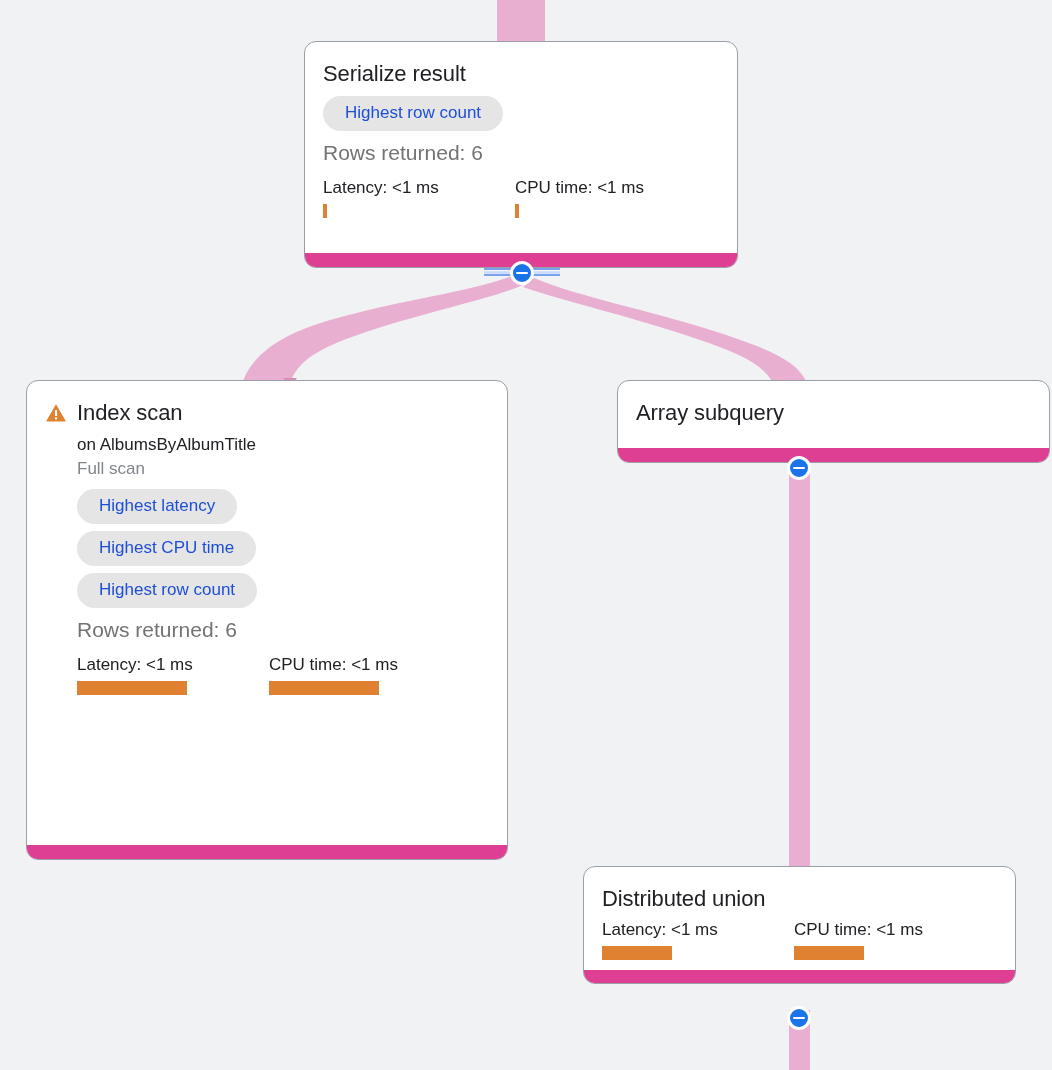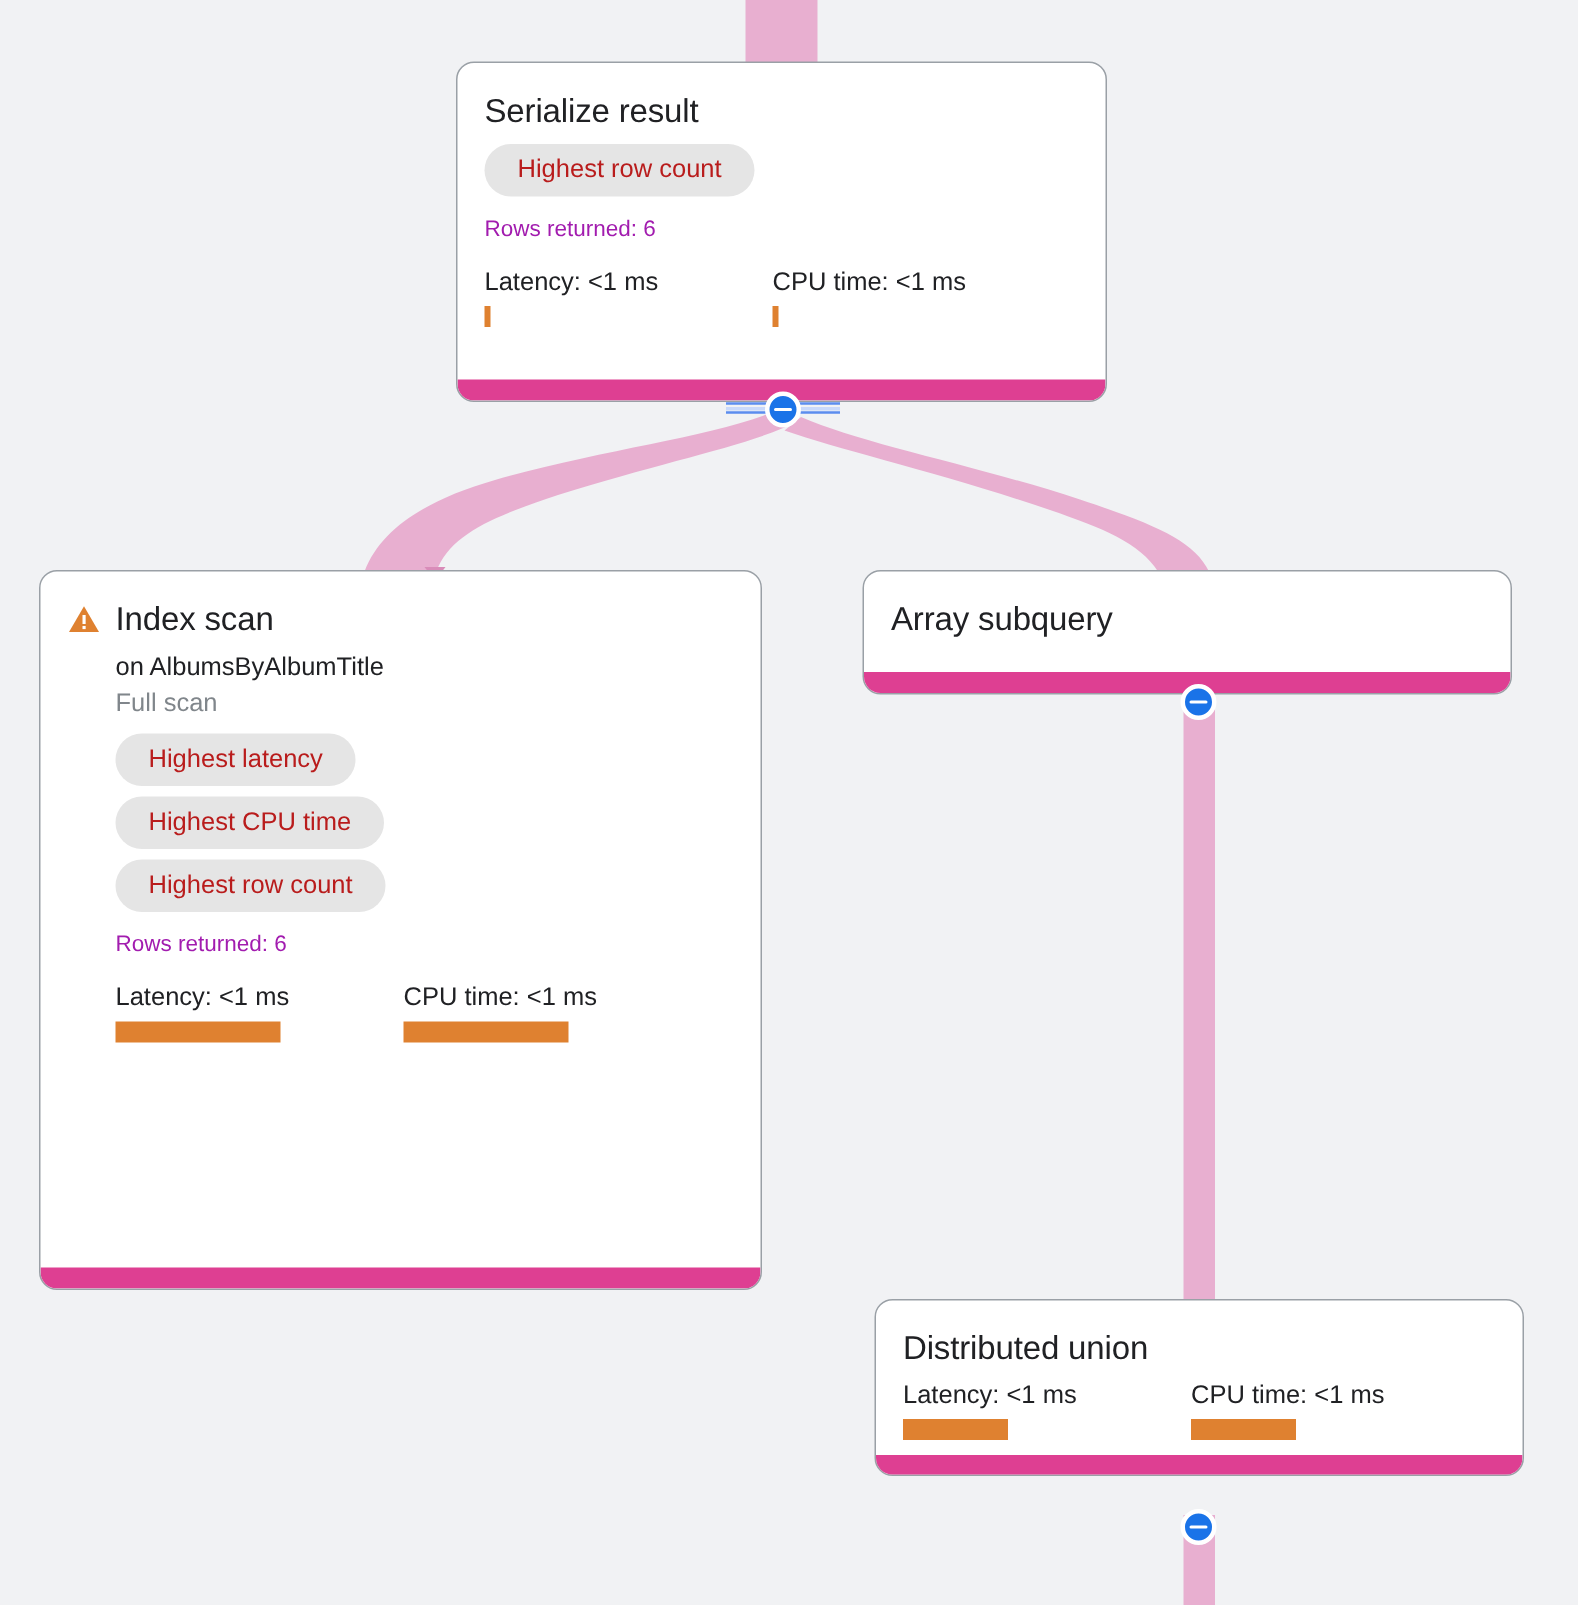--- a/index.html
+++ b/index.html
@@ -88,31 +88,31 @@
   .chips {
     display: flex;
     flex-direction: column;
     align-items: flex-start;
     gap: 7px;
     margin-top: 8px;
   }
 
   .chip {
     background: #e5e5e5;
-    color: #b91c1c;
+    color: #1d4ed8;
     border-radius: 999px;
     font-size: 17px;
     line-height: 20px;
     padding: 7px 22px 8px 22px;
   }
 
   .rows-returned {
-    font-size: 15px;
+    font-size: 21px;
     line-height: 24px;
-    color: #a21caf;
+    color: #737373;
     margin-top: 10px;
   }
 
   .metrics {
     display: flex;
     margin-top: 12px;
   }
 
   .metric {
     display: flex;
@@ -267,21 +267,21 @@
         </div>
         <div class="metric">
           <span class="metric-label">CPU time: &lt;1 ms</span>
           <span class="metric-bar" style="width:110px;"></span>
         </div>
       </div>
     </div>
     <div class="node-footer"></div>
   </div>
 
-  <div class="plan-node" style="left:575px; top:380px; width:433px; height:83px;">
+  <div class="plan-node" style="left:617px; top:380px; width:433px; height:83px;">
     <div class="node-body" style="padding-bottom:14px;">
       <div class="node-head">
         <div class="node-title">Array subquery</div>
       </div>
     </div>
     <div class="node-footer"></div>
   </div>
 
   <div class="collapse-toggle" style="left:787px; top:456px;">
     <span class="minus"></span>

